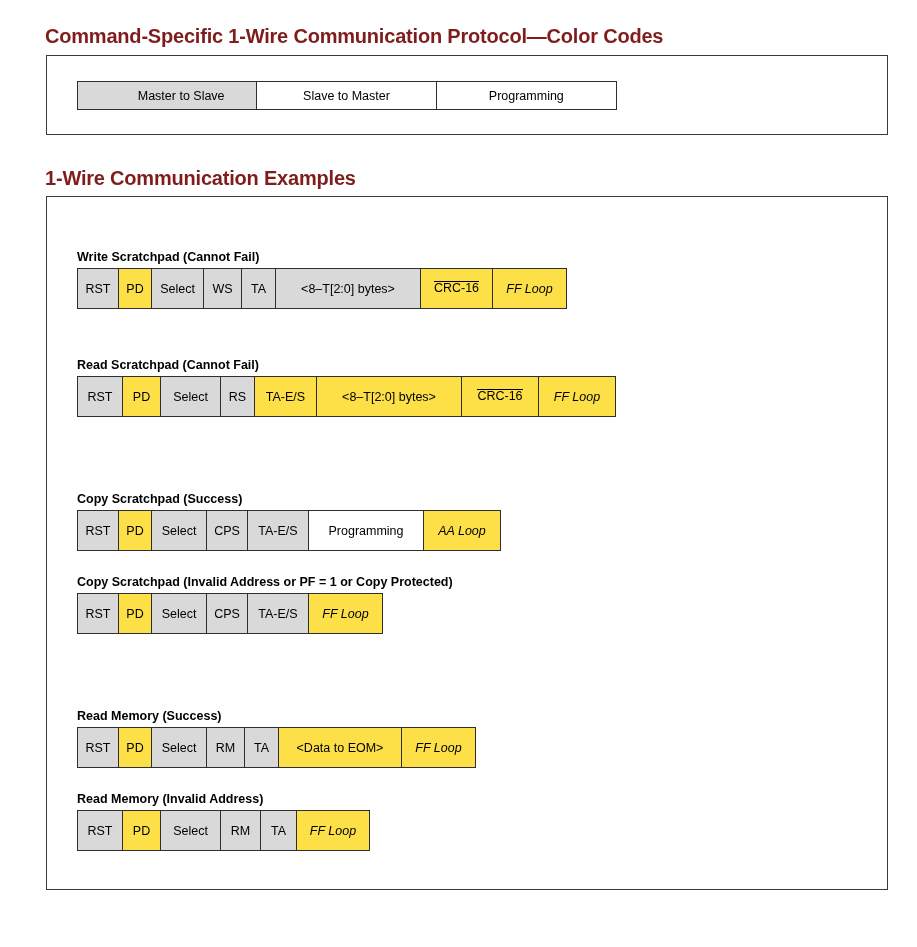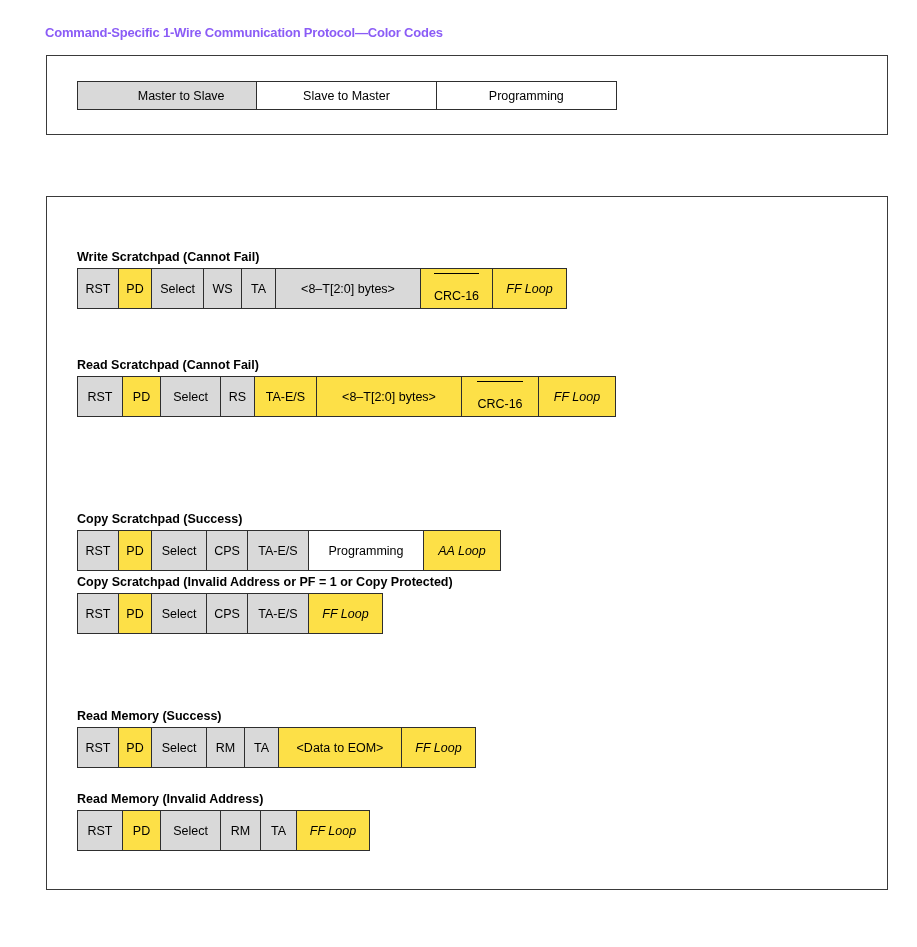--- a/index.html
+++ b/index.html
@@ -18,23 +18,23 @@
 
   .page {
     position: relative;
     width: 917px;
     height: 947px;
     box-sizing: border-box;
   }
 
   
   .section-heading {
-    font-size: 13px;
+    font-size: 20px;
     font-weight: bold;
-    color: #8b5cf6;
+    color: #7f1d1d;
     letter-spacing: -0.2px;
     white-space: nowrap;
   }
 
   
   .panel {
     position: absolute;
     box-sizing: border-box;
     border: 1px solid #3a3a3a;
     background: #ffffff;
@@ -91,21 +91,21 @@
     padding: 0 7px;
   }
   .frame-cell:last-child { border-right: none; font-style: italic; }
   .frame-cell.shade-master { background: #d9d9d9; }
   .frame-cell.shade-slave  { background: #fde047; text-align: right; }
   .frame-cell.shade-prog   { background: #ffffff; }
   .overline {
     display: inline-block;
     border-top: 1.4px solid #000;
     line-height: 1.05;
-    padding-top: 16px;
+    padding-top: 0px;
   }
 </style>
 </head>
 <body>
 
 <div class="page">
 
   <div class="section-heading" style="position:absolute; left:45px; top:25px;">Command-Specific 1-Wire Communication Protocol—Color Codes</div>
 
   <div class="panel" style="left:46px; top:55px; width:842px; height:80px;">
@@ -115,20 +115,21 @@
         </div>
         <div class="legend-cell shade-slave" style="width: 33.3333%;">
           <span>Slave to Master</span>
         </div>
         <div class="legend-cell shade-prog" style="width: 33.3333%;">
           <span>Programming</span>
         </div>
       </div>
   </div>
 
+  <div class="section-heading" style="position:absolute; left:45px; top:167px;">1-Wire Communication Examples</div>
 
   <div class="panel" style="left:46px; top:196px; width:842px; height:694px;">
 
     <div class="example" style="left:30px; top:27px;margin-top:26px;">
       <div class="example-title">Write Scratchpad (Cannot Fail)</div>
       <div class="frame">
           <div class="frame-cell shade-master" style="width: 41px;">
             <span>RST</span>
           </div>
           <div class="frame-cell shade-slave" style="width: 33px;">
@@ -178,21 +179,21 @@
           </div>
           <div class="frame-cell shade-slave" style="width: 77px;">
             <span class="overline">CRC-16</span>
           </div>
           <div class="frame-cell shade-slave" style="width: 76px;">
             <span>FF Loop</span>
           </div>
         </div>
     </div>
 
-    <div class="example" style="left:30px; top:295px;margin-top:20px;">
+    <div class="example" style="left:30px; top:295px;">
       <div class="example-title">Copy Scratchpad (Success)</div>
       <div class="frame">
           <div class="frame-cell shade-master" style="width: 41px;">
             <span>RST</span>
           </div>
           <div class="frame-cell shade-slave" style="width: 33px;">
             <span>PD</span>
           </div>
           <div class="frame-cell shade-master" style="width: 55px;">
             <span>Select</span>

